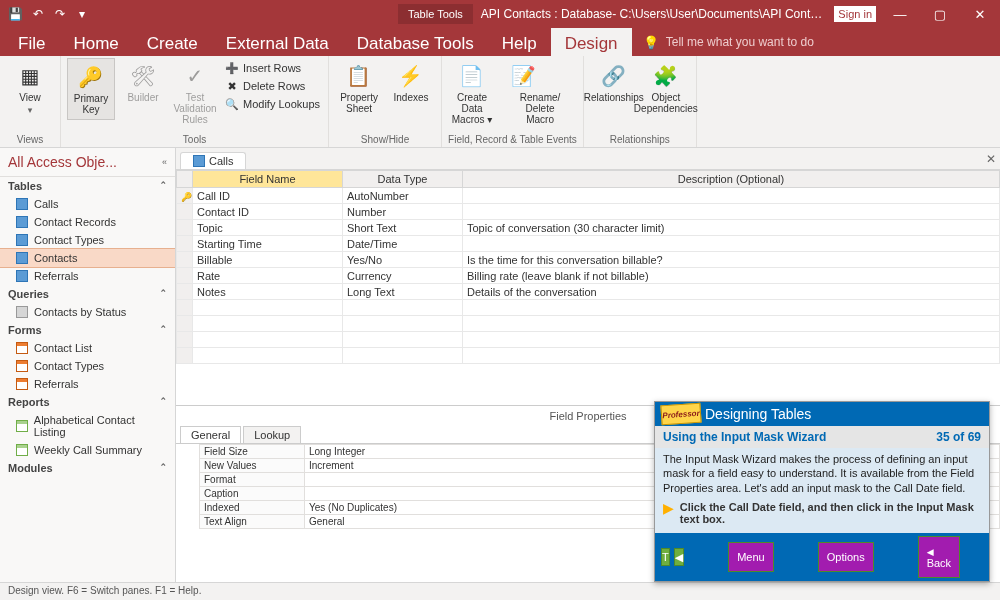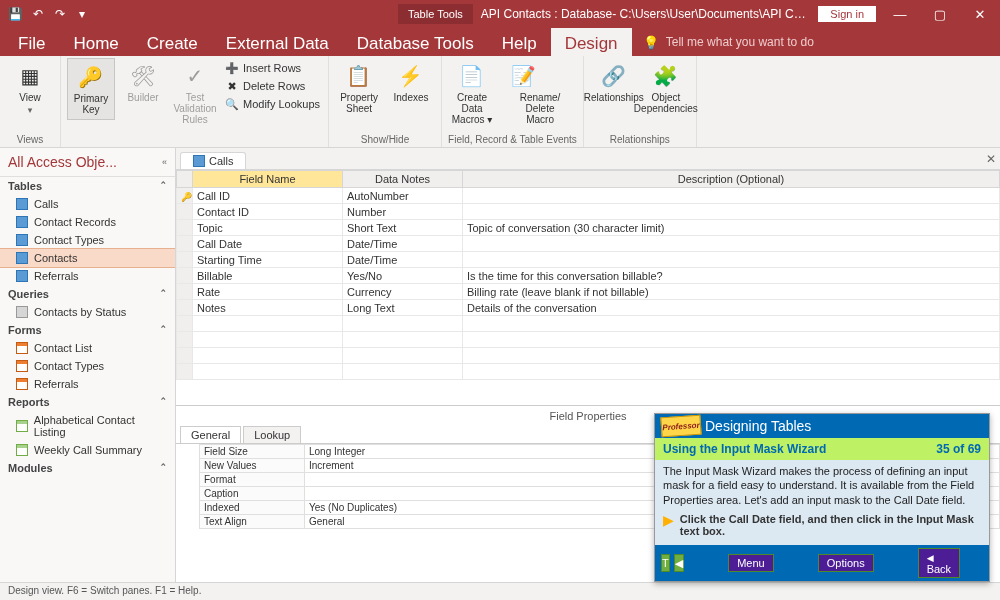--- a/index.html
+++ b/index.html
@@ -4,21 +4,21 @@
 <style>
 * { box-sizing: border-box; margin: 0; padding: 0; font-family: "Segoe UI", Tahoma, sans-serif; }
 body { width: 1000px; height: 600px; overflow: hidden; background: #fff; font-size: 12px; color: #333; position: relative; }
 
 
 .titlebar { height: 28px; background: #a4373a; display: flex; align-items: center; color: #fff; }
 .qat { display: flex; gap: 6px; padding: 0 8px; align-items: center; }
 .qat .ic { width: 16px; height: 16px; display: inline-flex; align-items: center; justify-content: center; font-size: 12px; color: #fff; }
 .tt-tab { background: #8c2e31; padding: 4px 10px; font-size: 11px; margin-left: 300px; }
 .title-text { flex: 1; padding: 0 8px; font-size: 12px; white-space: nowrap; overflow: hidden; text-overflow: ellipsis; }
-.signin { background: #fff; color: #a4373a; padding: 2px 12px; font-size: 11px; margin-right: 4px; }
+.signin { background: #fff; color: #a4373a; padding: 2px 4px; font-size: 11px; margin-right: 4px; }
 .winbtn { width: 40px; height: 28px; display: inline-flex; align-items: center; justify-content: center; font-size: 13px; }
 
 
 .ribbon-tabs { height: 28px; background: #a4373a; display: flex; align-items: stretch; padding-left: 4px; }
 .rtab { padding: 6px 14px; color: #fff; font-size: 17px; cursor: pointer; }
 .rtab.active { background: #f3f2f1; color: #a4373a; }
 .tellme { display: flex; align-items: center; gap: 6px; color: #eecccd; font-size: 12px; padding-left: 12px; }
 .tellme .bulb { font-size: 13px; }
 
 
@@ -67,27 +67,27 @@
 .fp-tab.active { background: #fff; }
 .fp-grid { border-top: 1px solid #ccc; padding-left: 23px; }
 .fp-grid table { border-collapse: collapse; width: 100%; }
 .fp-grid td { border: 1px solid #e1dfdd; font-size: 10px; padding: 1px 4px; height: 13px; }
 .fp-grid td:first-child { width: 105px; background: #fbfbfb; }
 
 
 .tutor { position: absolute; right: 10px; bottom: 18px; width: 336px; border: 1px solid #999; box-shadow: 0 2px 6px rgba(0,0,0,.3); font-size: 11px; }
 .tutor-head { background: #0069b4; color: #fff; padding: 4px 8px 4px 50px; font-size: 14px; position: relative; height: 24px; display: flex; align-items: center; }
 .prof-badge { position: absolute; left: 6px; top: 2px; width: 40px; height: 20px; background: #ffd54a; border: 1px solid #c49000; transform: rotate(-4deg); font-size: 8px; color: #8a1a1a; font-weight: bold; display: flex; align-items: center; justify-content: center; font-style: italic; }
-.tutor-sub { background: #bef264; padding: 4px 8px; display: flex; justify-content: space-between; font-weight: bold; color: #0069b4; font-size: 12px; }
+.tutor-sub { background: #e5e5e5; padding: 4px 8px; display: flex; justify-content: space-between; font-weight: bold; color: #0069b4; font-size: 12px; }
 .tutor-body { background: #dce9f3; padding: 4px 8px 6px 8px; color: #222; line-height: 1.3; }
 .tutor-action { background: #dce9f3; padding: 0 8px 8px 8px; display: flex; gap: 6px; }
 .tutor-action .arrow { color: #ffb000; font-size: 14px; line-height: 1; }
 .tutor-action .txt { font-weight: bold; }
 .tutor-foot { background: #0069b4; padding: 3px 6px; display: flex; align-items: center; gap: 4px; }
-.tf-btn { background: #4c1d95; color: #fff; padding: 2px 8px; font-size: 11px; border: 1px solid #4f8a2a; cursor: pointer; margin-left: 40px; }
+.tf-btn { background: #a21caf; color: #fff; padding: 8px 8px; font-size: 11px; border: 1px solid #4f8a2a; cursor: pointer; margin-left: 40px; }
 .tf-nav { margin-left: auto; display: flex; gap: 4px; }
 .tf-nav .tf-btn.back::before { content: "◀ "; font-size: 9px; }
 .tf-nav .tf-btn.next::after { content: " ▶"; font-size: 9px; }
 .tf-sq { width: 18px; height: 18px; background: #6fae3f; color: #fff; display: inline-flex; align-items: center; justify-content: center; font-size: 11px; border: 1px solid #4f8a2a; cursor: pointer; }
 
 
 .statusbar { height: 18px; background: #f3f2f1; border-top: 1px solid #d6d6d6; font-size: 10px; color: #555; padding: 2px 8px; }
 
 .chev { font-size: 9px; color: #666; }
 </style>
@@ -159,20 +159,21 @@
         <div class="rbtn-sm">
             <span class="ric">✖</span>
             <span>Delete Rows</span>
           </div>
         <div class="rbtn-sm">
             <span class="ric">🔍</span>
             <span>Modify Lookups</span>
           </div>
       </div>
     </div>
+    <div class="rgroup-label">Tools</div>
   </div>
 
   <div class="rgroup">
     <div class="rgroup-body">
       <div class="rbtn-lg">
         <span class="ric">📋</span>
         <span class="rlbl" style="white-space:pre-line;">Property
 Sheet</span>
       </div>
       <div class="rbtn-lg">
@@ -303,21 +304,21 @@
         <colgroup>
             <col style="width:16px">
             <col style="width:150px">
             <col style="width:120px">
             <col>
           </colgroup>
         <thead>
             <tr>
           <th class="row-sel"></th>
           <th class="fname">Field Name</th>
-          <th>Data Notes</th>
+          <th>Data Type</th>
           <th>Description (Optional)</th>
         </tr>
           </thead>
         <tbody id="grid-body">
             <tr>
               <td class="row-sel pk"></td>
               <td>Call ID</td>
               <td>AutoNumber</td>
               <td></td>
             </tr>
@@ -325,26 +326,20 @@
               <td class="row-sel"></td>
               <td>Contact ID</td>
               <td>Number</td>
               <td></td>
             </tr>
             <tr>
               <td class="row-sel"></td>
               <td>Topic</td>
               <td>Short Text</td>
               <td>Topic of conversation (30 character limit)</td>
-            </tr>
-            <tr>
-              <td class="row-sel"></td>
-              <td>Call Date</td>
-              <td>Date/Time</td>
-              <td></td>
             </tr>
             <tr>
               <td class="row-sel"></td>
               <td>Starting Time</td>
               <td>Date/Time</td>
               <td></td>
             </tr>
             <tr>
               <td class="row-sel"></td>
               <td>Billable</td>

